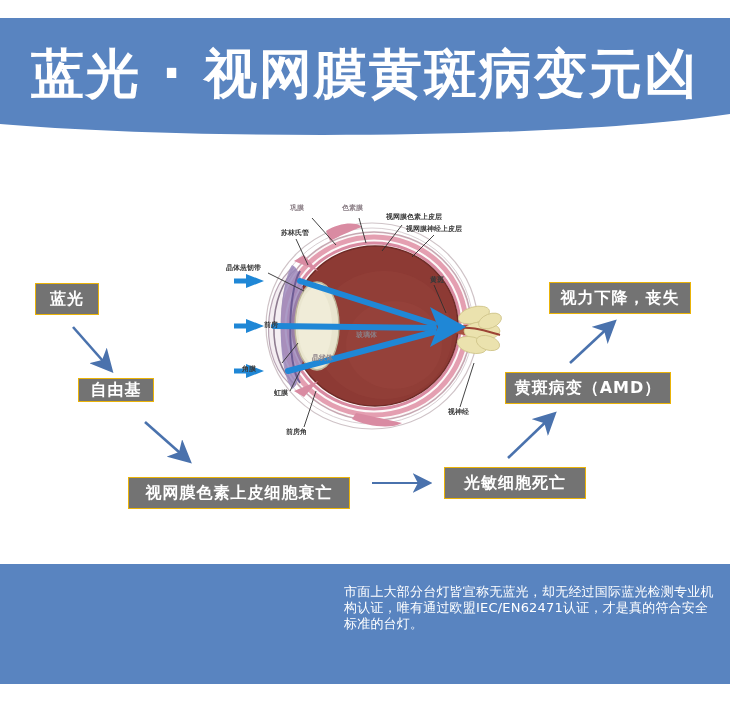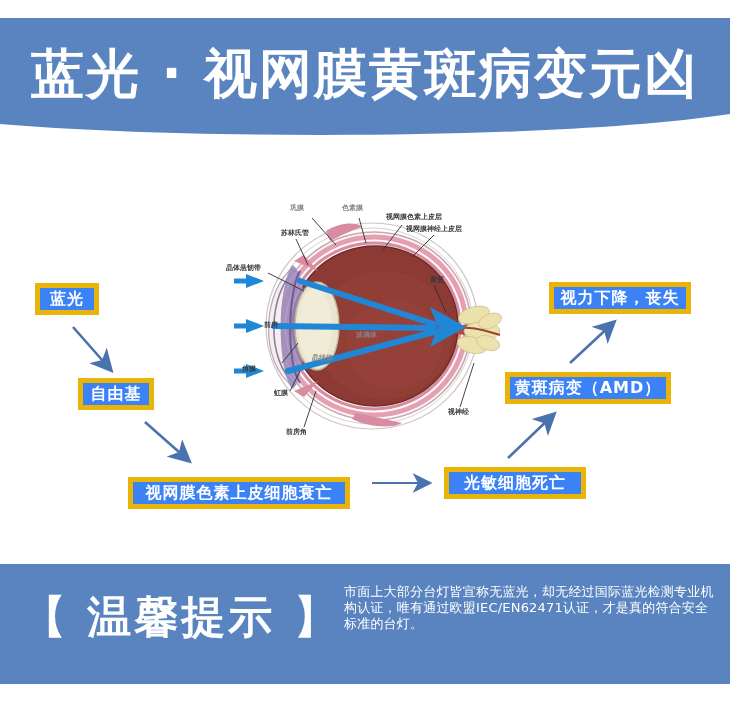--- a/index.html
+++ b/index.html
@@ -33,35 +33,35 @@
   }
 
   
   #eye-illustration{
     position:absolute;left:225px;top:45px;width:270px;height:250px;margin-left:9px;
   }
 
   
   .flow-box{
     position:absolute;
-    background:#3b82f6;
-    border:5px solid #eab308;
+    background:#737373;
+    border:1px solid #eab308;
     color:#ffffff;
     font-size:16px;
     font-weight:bold;
     display:flex;align-items:center;justify-content:center;
     white-space:nowrap;
     box-sizing:border-box;
     font-family:"DejaVu Sans","Liberation Sans",sans-serif;
     letter-spacing:1px;
     text-align:center;
   }
 
   #box-blue-light   { left:35px;  top:133px; width:64px;  height:32px; }
-  #box-free-radical { left:78px;  top:228px; width:76px;  height:32px; }
+  #box-free-radical { left:78px;  top:228px; width:76px;  height:24px; }
   #box-rpe-death    { left:128px; top:327px; width:222px; height:32px; }
   #box-photo-death  { left:444px; top:317px; width:142px; height:32px; }
   #box-amd          { left:505px; top:222px; width:166px; height:32px; }
   #box-vision-loss  { left:549px; top:132px; width:142px; height:32px; }
 
   
   #flow-arrows{position:absolute;left:0;top:0;width:730px;height:400px;pointer-events:none;}
 
   
   #bottom-banner{
@@ -221,15 +221,14 @@
 
   <div class="flow-box" id="box-blue-light">蓝光</div>
   <div class="flow-box" id="box-free-radical">自由基</div>
   <div class="flow-box" id="box-rpe-death">视网膜色素上皮细胞衰亡</div>
   <div class="flow-box" id="box-photo-death">光敏细胞死亡</div>
   <div class="flow-box" id="box-vision-loss">视力下降，丧失</div>
   <div class="flow-box" id="box-amd">黄斑病变（AMD）</div>
 </div>
 
 <div id="bottom-banner">
-  <div id="tip-title">【 温馨提示 】</div>
   <div id="tip-paragraph">市面上大部分台灯皆宣称无蓝光，却无经过国际蓝光检测专业机构认证，唯有通过欧盟IEC/EN62471认证，才是真的符合安全标准的台灯。</div>
 </div>
 
 </body></html>

